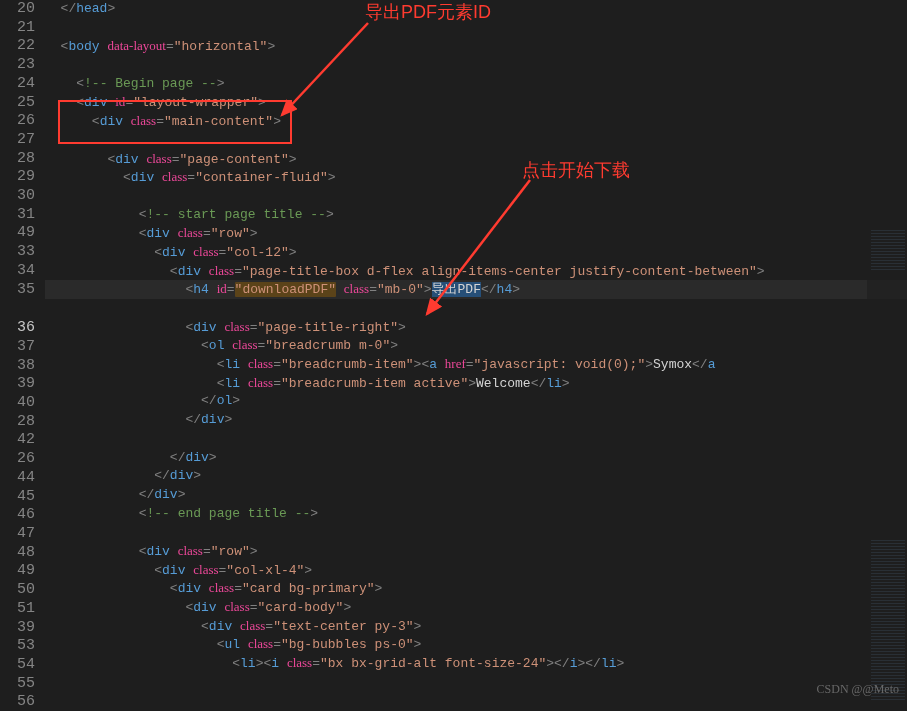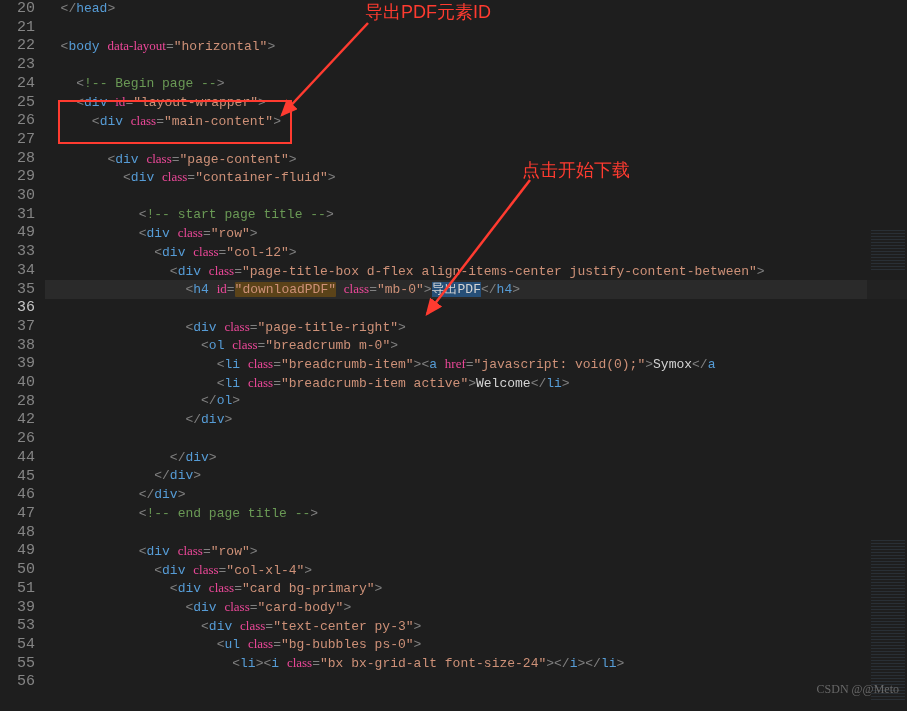--- a/index.html
+++ b/index.html
@@ -21,21 +21,21 @@
   .gutter {
     width: 35px;
     background: #1e1e1e;
     text-align: right;
     color: #858585;
     padding-right: 10px;
     user-select: none;
     font-size: 15px;
     line-height: 18.7px;
   }
-  .gutter .ln.active { color: #c6c6c6; }
+  .gutter .ln.active { color: #c6c6c6; margin-top: 20px; }
   .code {
     flex: 1;
     white-space: pre;
     line-height: 18.7px;
     font-size: 13px;
     position: relative;
   }
   .line { height: 18.7px; }
   .line.active { background: #2a2a2a; }
 

